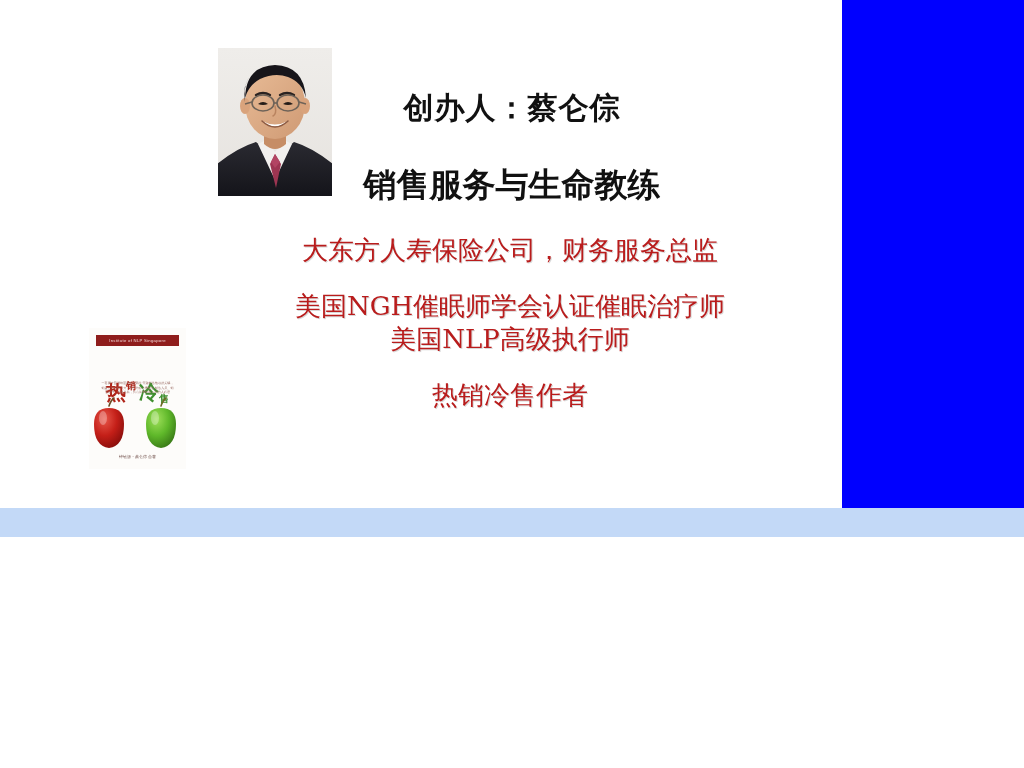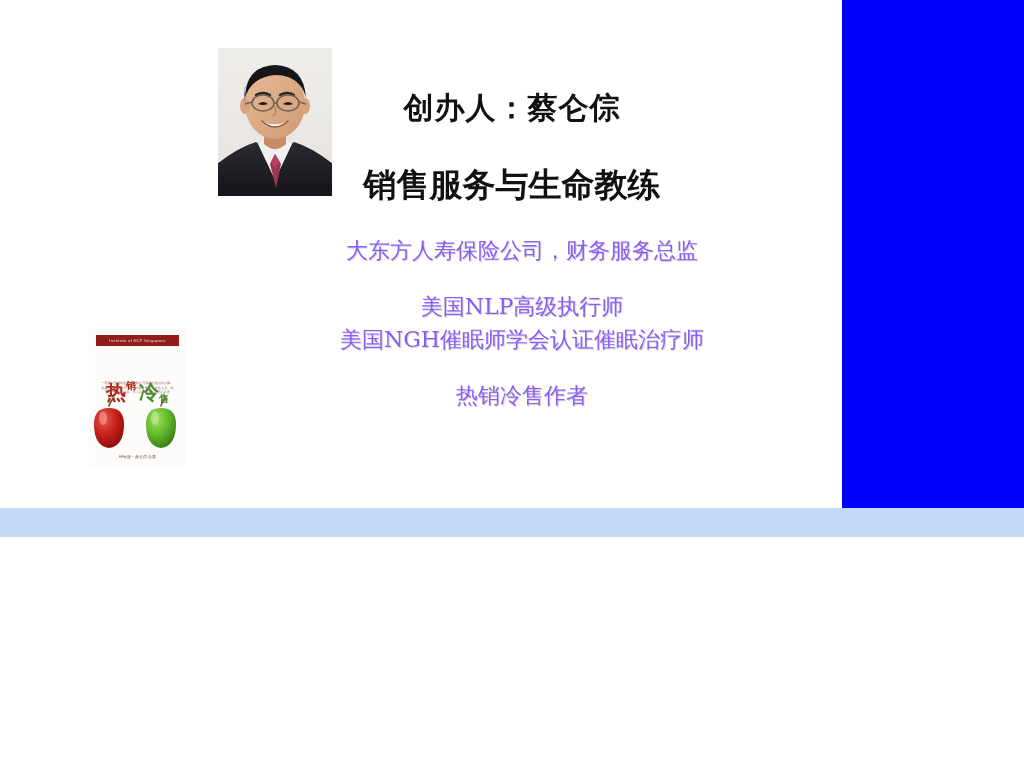--- a/index.html
+++ b/index.html
@@ -79,28 +79,28 @@
     font-family: "DejaVu Sans", "Liberation Sans", sans-serif;
     font-weight: bold;
     font-size: 33px;
     color: #111111;
     white-space: nowrap;
   }
 
   
   .body-block {
     position: absolute;
-    left: 202px;
+    left: 190px;
     top: 234px;
     width: 640px;
     text-align: center;
     font-family: "DejaVu Serif", "Liberation Serif", serif;
-    font-size: 22px;
+    font-size: 26px;
     line-height: 33px;
-    color: #8b5cf6;
+    color: #b91c1c;
     text-shadow: 1px 1px 0 #d8d8d8;
   }
   .body-block .spacer {
     display: block;
     height: 23px;
   }
   .body-line { display: block; white-space: nowrap; }
 
   
   .book {
@@ -232,22 +232,22 @@
       <path d="M44 73 Q57 85 70 73" stroke="#8d5b43" stroke-width="1.5" fill="none" stroke-linecap="round"></path>
     </svg>
   </div>
 
   <div class="title-main">创办人：蔡仑倧</div>
   <div class="title-sub">销售服务与生命教练</div>
 
   <div class="body-block">
     <span class="body-line">大东方人寿保险公司，财务服务总监</span>
     <span class="spacer"></span>
+    <span class="body-line">美国NGH催眠师学会认证催眠治疗师</span>
     <span class="body-line">美国NLP高级执行师</span>
-    <span class="body-line">美国NGH催眠师学会认证催眠治疗师</span>
     <span class="spacer"></span>
     <span class="body-line">热销冷售作者</span>
   </div>
 
   <div class="book">
     <div class="band">Institute of NLP Singapore</div>
     <div class="bk-title">
       <span class="c-re">热</span><span class="c-sm1">销</span><span class="c-gr">冷</span><span class="c-sm2">售</span>
     </div>
     <div class="bk-blurb">一套属于亚洲地区的销售系统

